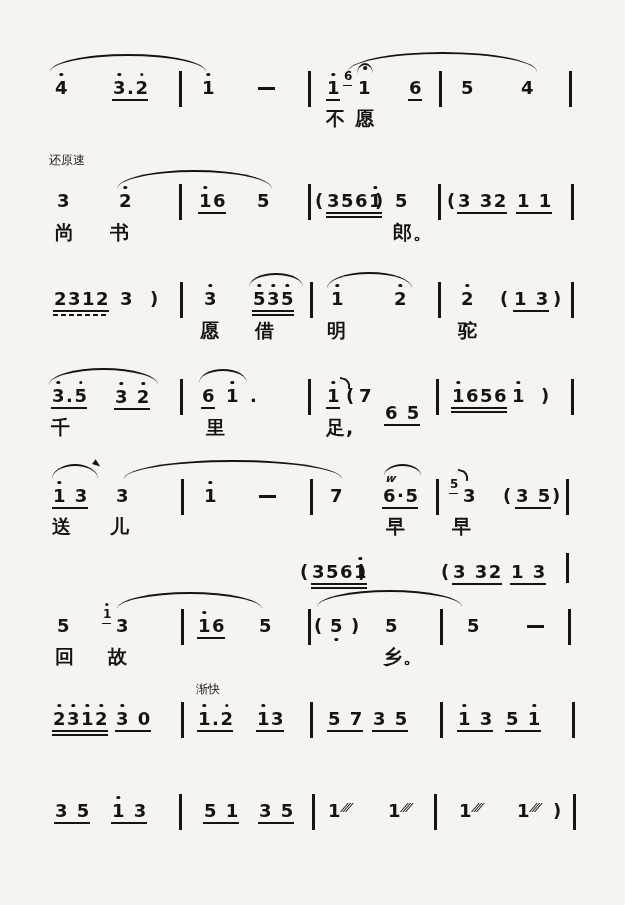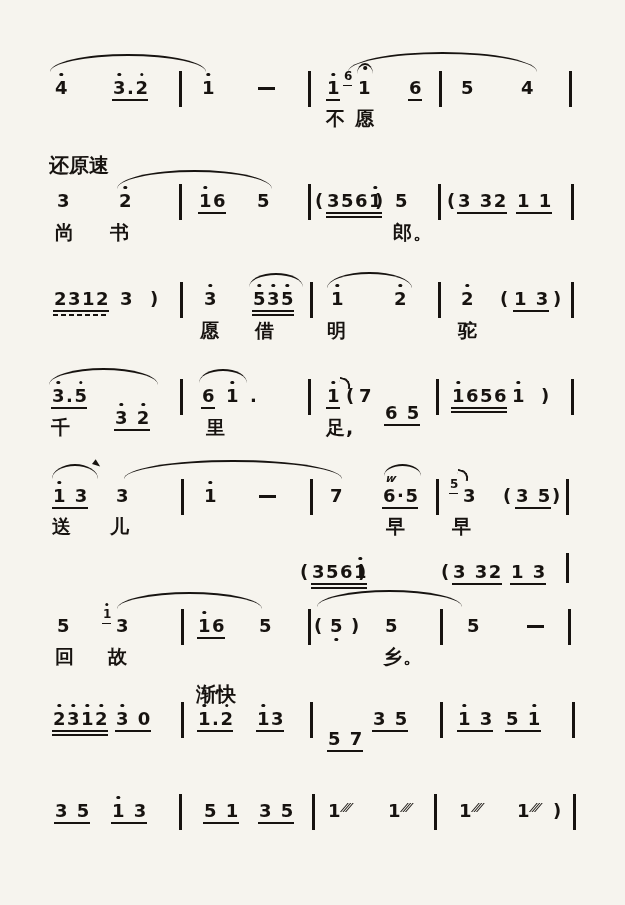--- a/index.html
+++ b/index.html
@@ -26,21 +26,21 @@
     border-left:8px solid #171310;border-top:3.5px solid transparent;border-bottom:3.5px solid transparent;
     transform:rotate(38deg);}
   .ferm{position:absolute;left:50%;top:-15px;transform:translateX(-50%);width:16px;height:9px;
     border-top:2.4px solid #171310;border-radius:50% 50% 0 0/100% 100% 0 0;}
   .fdot{position:absolute;left:50%;top:1px;width:3.6px;height:3.6px;background:#171310;border-radius:50%;transform:translateX(-50%);}
   .mord{position:absolute;top:-17px;left:3px;font-size:11px;font-style:italic;font-weight:700;letter-spacing:0;transform:skewX(-12deg);}
   .trem{position:absolute;left:100%;top:-3px;font-size:11px;font-weight:700;letter-spacing:-1.5px;transform:skewX(-28deg);}
   .hook{position:absolute;right:-10px;top:-8px;width:10px;height:8px;
     border-top:2px solid #171310;border-right:2px solid #171310;border-radius:0 9px 0 0;transform:rotate(12deg);}
   .lyric{position:absolute;font-size:19px;font-weight:700;letter-spacing:1px;white-space:pre;}
-  .tempo{position:absolute;font-size:20px;font-weight:700;}
+  .tempo{position:absolute;font-size:12px;font-weight:400;}
 </style>
 </head>
 <body>
 
 <div class="page" id="page" style="background: rgb(246, 244, 238);">
     <div class="arc" style="left: 50px; width: 156px; top: 54px; height: 16px;"></div>
     <div class="arc" style="left: 348px; width: 189px; top: 52px; height: 18px;"></div>
     <div class="tok" style="left: 55px; top: 78px;"><span class="ch">4<div class="dotA"></div></span></div>
     <div class="tok" style="left: 113px; top: 78px;"><span class="ch">3<div class="dotA"></div></span><span class="ch">.</span><span class="ch">2<div class="dotA"></div></span><div class="ul" style="bottom: -3px;"></div></div>
     <div class="bar" style="left: 179px; top: 71px; height: 36px;"></div>
@@ -94,21 +94,21 @@
     <div class="tok" style="left: 514px; top: 289px;"><span class="ch">1</span><span class="ch"> </span><span class="ch">3</span><div class="ul" style="bottom: -3px;"></div></div>
     <div class="tok" style="left: 553px; top: 289px;"><span class="ch">)</span></div>
     <div class="bar" style="left: 571px; top: 282px; height: 36px;"></div>
     <div class="lyric" style="left: 200px; top: 318px;">愿</div>
     <div class="lyric" style="left: 255px; top: 318px;">借</div>
     <div class="lyric" style="left: 327px; top: 318px;">明</div>
     <div class="lyric" style="left: 458px; top: 318px;">驼</div>
     <div class="arc" style="left: 49px; width: 109px; top: 368px; height: 15px;"></div>
     <div class="arc" style="left: 199px; width: 48px; top: 369px; height: 12px;"></div>
     <div class="tok" style="left: 52px; top: 386px;"><span class="ch">3<div class="dotA"></div></span><span class="ch">.</span><span class="ch">5<div class="dotA"></div></span><div class="ul" style="bottom: -3px;"></div></div>
-    <div class="tok" style="left: 115px; top: 408px;"><span class="ch">3<div class="dotA"></div></span><span class="ch"> </span><span class="ch">2<div class="dotA"></div></span><div class="ul" style="bottom: -3px;"></div></div>
+    <div class="tok" style="left: 115px; top: 387px;"><span class="ch">3<div class="dotA"></div></span><span class="ch"> </span><span class="ch">2<div class="dotA"></div></span><div class="ul" style="bottom: -3px;"></div></div>
     <div class="bar" style="left: 180px; top: 379px; height: 36px;"></div>
     <div class="tok" style="left: 202px; top: 386px;"><span class="ch">6</span><div class="ul" style="bottom: -3px;"></div></div>
     <div class="tok" style="left: 226px; top: 386px;"><span class="ch">1<div class="dotA"></div></span></div>
     <div class="tok" style="left: 250px; top: 386px;"><span class="ch">.</span></div>
     <div class="bar" style="left: 308px; top: 379px; height: 36px;"></div>
     <div class="tok" style="left: 327px; top: 386px;"><span class="ch">1<div class="dotA"></div></span><div class="ul" style="bottom: -3px;"></div><div class="hook"></div></div>
     <div class="tok" style="left: 346px; top: 386px;"><span class="ch">(</span></div>
     <div class="tok" style="left: 359px; top: 386px;"><span class="ch">7</span></div>
     <div class="tok" style="left: 385px; top: 403px;"><span class="ch">6</span><span class="ch"> </span><span class="ch">5</span><div class="ul" style="bottom: -3px;"></div></div>
     <div class="bar" style="left: 436px; top: 379px; height: 36px;"></div>
@@ -170,21 +170,21 @@
     <div class="lyric" style="left: 55px; top: 644px;">回</div>
     <div class="lyric" style="left: 108px; top: 644px;">故</div>
     <div class="lyric" style="left: 383px; top: 644px;">乡。</div>
     <div class="tempo" style="left: 196px; top: 681px;">渐快</div>
     <div class="tok" style="left: 53px; top: 709px;"><span class="ch">2<div class="dotA"></div></span><span class="ch">3<div class="dotA"></div></span><span class="ch">1<div class="dotA"></div></span><span class="ch">2<div class="dotA"></div></span><div class="ul" style="bottom: -3px;"></div><div class="ul" style="bottom: -7px;"></div></div>
     <div class="tok" style="left: 116px; top: 709px;"><span class="ch">3<div class="dotA"></div></span><span class="ch"> </span><span class="ch">0</span><div class="ul" style="bottom: -3px;"></div></div>
     <div class="bar" style="left: 181px; top: 702px; height: 36px;"></div>
     <div class="tok" style="left: 198px; top: 709px;"><span class="ch">1<div class="dotA"></div></span><span class="ch">.</span><span class="ch">2<div class="dotA"></div></span><div class="ul" style="bottom: -3px;"></div></div>
     <div class="tok" style="left: 257px; top: 709px;"><span class="ch">1<div class="dotA"></div></span><span class="ch">3</span><div class="ul" style="bottom: -3px;"></div></div>
     <div class="bar" style="left: 310px; top: 702px; height: 36px;"></div>
-    <div class="tok" style="left: 328px; top: 729px;"><span class="ch">5</span><span class="ch"> </span><span class="ch">7</span><div class="ul" style="bottom: -3px;"></div></div>
+    <div class="tok" style="left: 328px; top: 709px;"><span class="ch">5</span><span class="ch"> </span><span class="ch">7</span><div class="ul" style="bottom: -3px;"></div></div>
     <div class="tok" style="left: 373px; top: 709px;"><span class="ch">3</span><span class="ch"> </span><span class="ch">5</span><div class="ul" style="bottom: -3px;"></div></div>
     <div class="bar" style="left: 440px; top: 702px; height: 36px;"></div>
     <div class="tok" style="left: 458px; top: 709px;"><span class="ch">1<div class="dotA"></div></span><span class="ch"> </span><span class="ch">3</span><div class="ul" style="bottom: -3px;"></div></div>
     <div class="tok" style="left: 506px; top: 709px;"><span class="ch">5</span><span class="ch"> </span><span class="ch">1<div class="dotA"></div></span><div class="ul" style="bottom: -3px;"></div></div>
     <div class="bar" style="left: 572px; top: 702px; height: 36px;"></div>
     <div class="tok" style="left: 55px; top: 801px;"><span class="ch">3</span><span class="ch"> </span><span class="ch">5</span><div class="ul" style="bottom: -3px;"></div></div>
     <div class="tok" style="left: 112px; top: 801px;"><span class="ch">1<div class="dotA"></div></span><span class="ch"> </span><span class="ch">3</span><div class="ul" style="bottom: -3px;"></div></div>
     <div class="bar" style="left: 179px; top: 794px; height: 36px;"></div>
     <div class="tok" style="left: 204px; top: 801px;"><span class="ch">5</span><span class="ch"> </span><span class="ch">1</span><div class="ul" style="bottom: -3px;"></div></div>
     <div class="tok" style="left: 259px; top: 801px;"><span class="ch">3</span><span class="ch"> </span><span class="ch">5</span><div class="ul" style="bottom: -3px;"></div></div>

